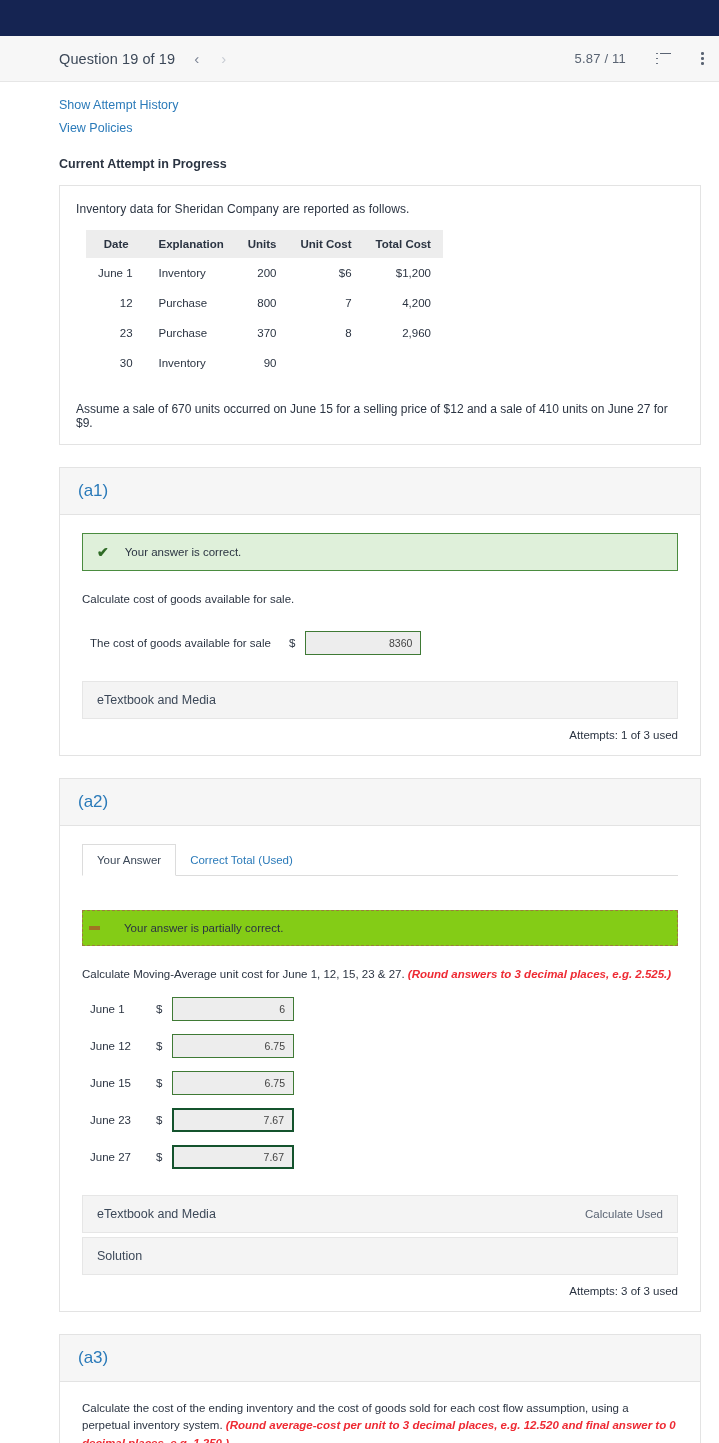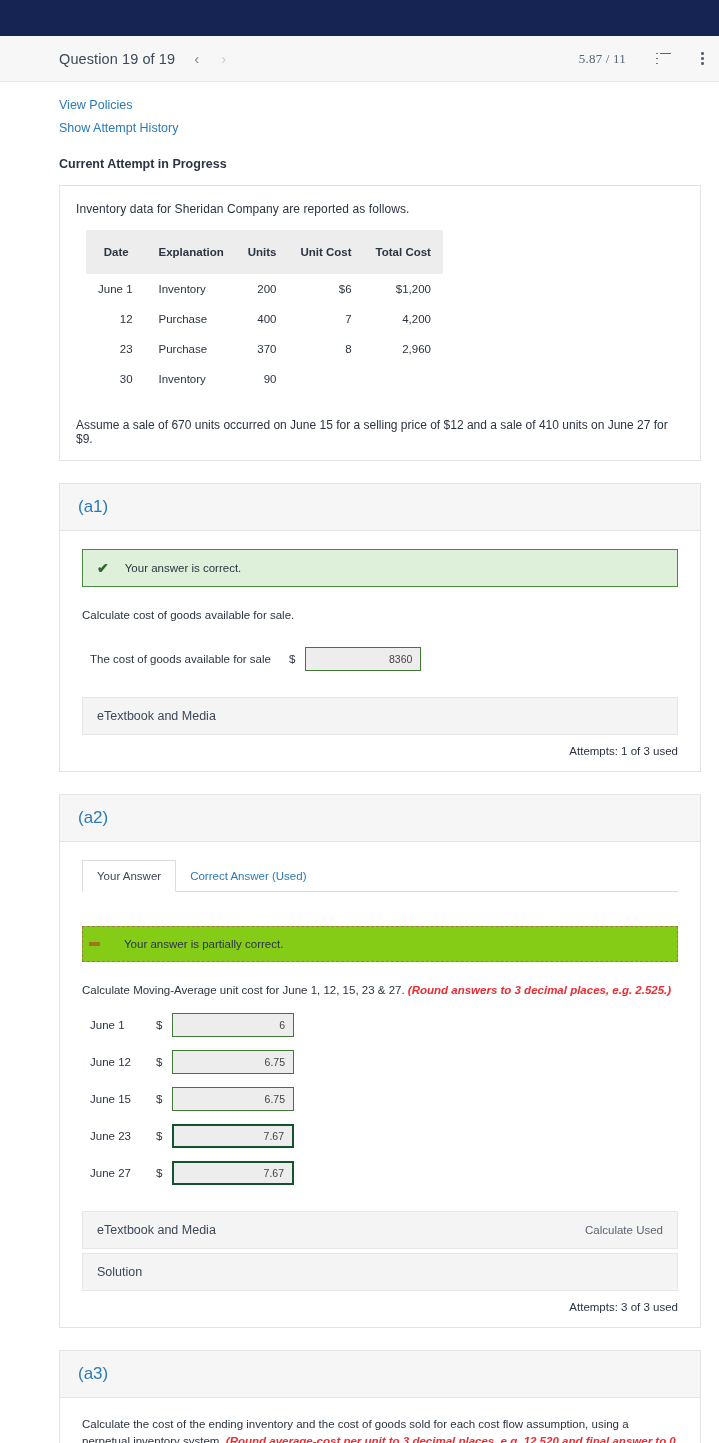--- a/index.html
+++ b/index.html
@@ -35,21 +35,20 @@
   }
   .navchevs { display: flex; align-items: center; margin-left: 19px; gap: 22px; }
   .chev { font-size: 15px; line-height: 1; cursor: pointer; }
   .chev.prev { color: #7b8394; }
   .chev.next { color: #c7cbd3; }
   .qbar-right {
     margin-left: auto;
     display: flex;
     align-items: center;
     gap: 30px;
-    font-family: Liberation Serif, serif;
   }
   .score { font-size: 13px; color: #5a6473; letter-spacing: .2px; }
   .icon-list { display: block; width: 15px; height: 12px; position: relative; }
   .icon-list i {
     position: absolute; left: 4px; right: 0; height: 1.6px; background: #5a6473;
   }
   .icon-list i:nth-child(1) { top: 0; }
   .icon-list i:nth-child(2) { top: 5px; }
   .icon-list i:nth-child(3) { top: 10px; }
   .icon-list b {
@@ -99,21 +98,21 @@
   table.inv {
     margin-top: 14px;
     border-collapse: collapse;
     margin-left: 10px;
   }
   table.inv thead th {
     background: #ededed;
     font-size: 11.5px;
     font-weight: bold;
     color: #2b3442;
-    padding: 16px 12px;
+    padding: 8px 12px;
     text-align: center;
     white-space: nowrap;
   }
   table.inv thead th.lft { text-align: center; }
   table.inv tbody td {
     font-size: 11.5px;
     color: #2b3442;
     padding: 9px 12px;
     white-space: nowrap;
   }
@@ -311,22 +310,22 @@
         <span></span>
         <span></span>
     </span>
   </span>
 </div>
 
 <div class="page">
   <div class="inner">
 
     <div class="links-wrap">
+      <a class="link" href="#">Show Attempt History</a>
       <a class="link" href="#">View Policies</a>
-      <a class="link" href="#">Show Attempt History</a>
     </div>
 
     <div class="attempt-hd">Current Attempt in Progress</div>
 
     <div class="stmt-card">
       <div class="stmt-text">Inventory data for Sheridan Company are reported as follows.</div>
 
       <table class="inv">
         <thead>
           <tr>
@@ -341,21 +340,21 @@
           <tr>
             <td class="c0">June 1</td>
             <td class="c1">Inventory</td>
             <td class="num">200</td>
             <td class="num">$6</td>
             <td class="num">$1,200</td>
           </tr>
           <tr>
             <td class="c0">12</td>
             <td class="c1">Purchase</td>
-            <td class="num">400</td>
+            <td class="num">800</td>
             <td class="num">7</td>
             <td class="num">4,200</td>
           </tr>
           <tr>
             <td class="c0">23</td>
             <td class="c1">Purchase</td>
             <td class="num">370</td>
             <td class="num">8</td>
             <td class="num">2,960</td>
           </tr>
@@ -395,21 +394,21 @@
         <div class="attempts">Attempts: 1 of 3 used</div>
       </div>
     </div>
 
     <div class="part">
       <div class="part-hd">(a2)</div>
       <div class="part-body">
 
         <div class="tabs">
           <div class="tab active">Your Answer</div>
-          <div class="tab inactive">Correct Answer (Used)</div>
+          <div class="tab inactive">Correct Total (Used)</div>
         </div>
 
         <div class="banner-partial">
           <span class="dash"></span>
           <span class="btxt">Your answer is partially correct.</span>
         </div>
 
         <div class="q-instr">
           <span>Calculate Moving-Average unit cost for June 1, 12, 15, 23 &amp; 27.</span>
           <span class="red">(Round answers to 3 decimal places, e.g. 2.525.)</span>

